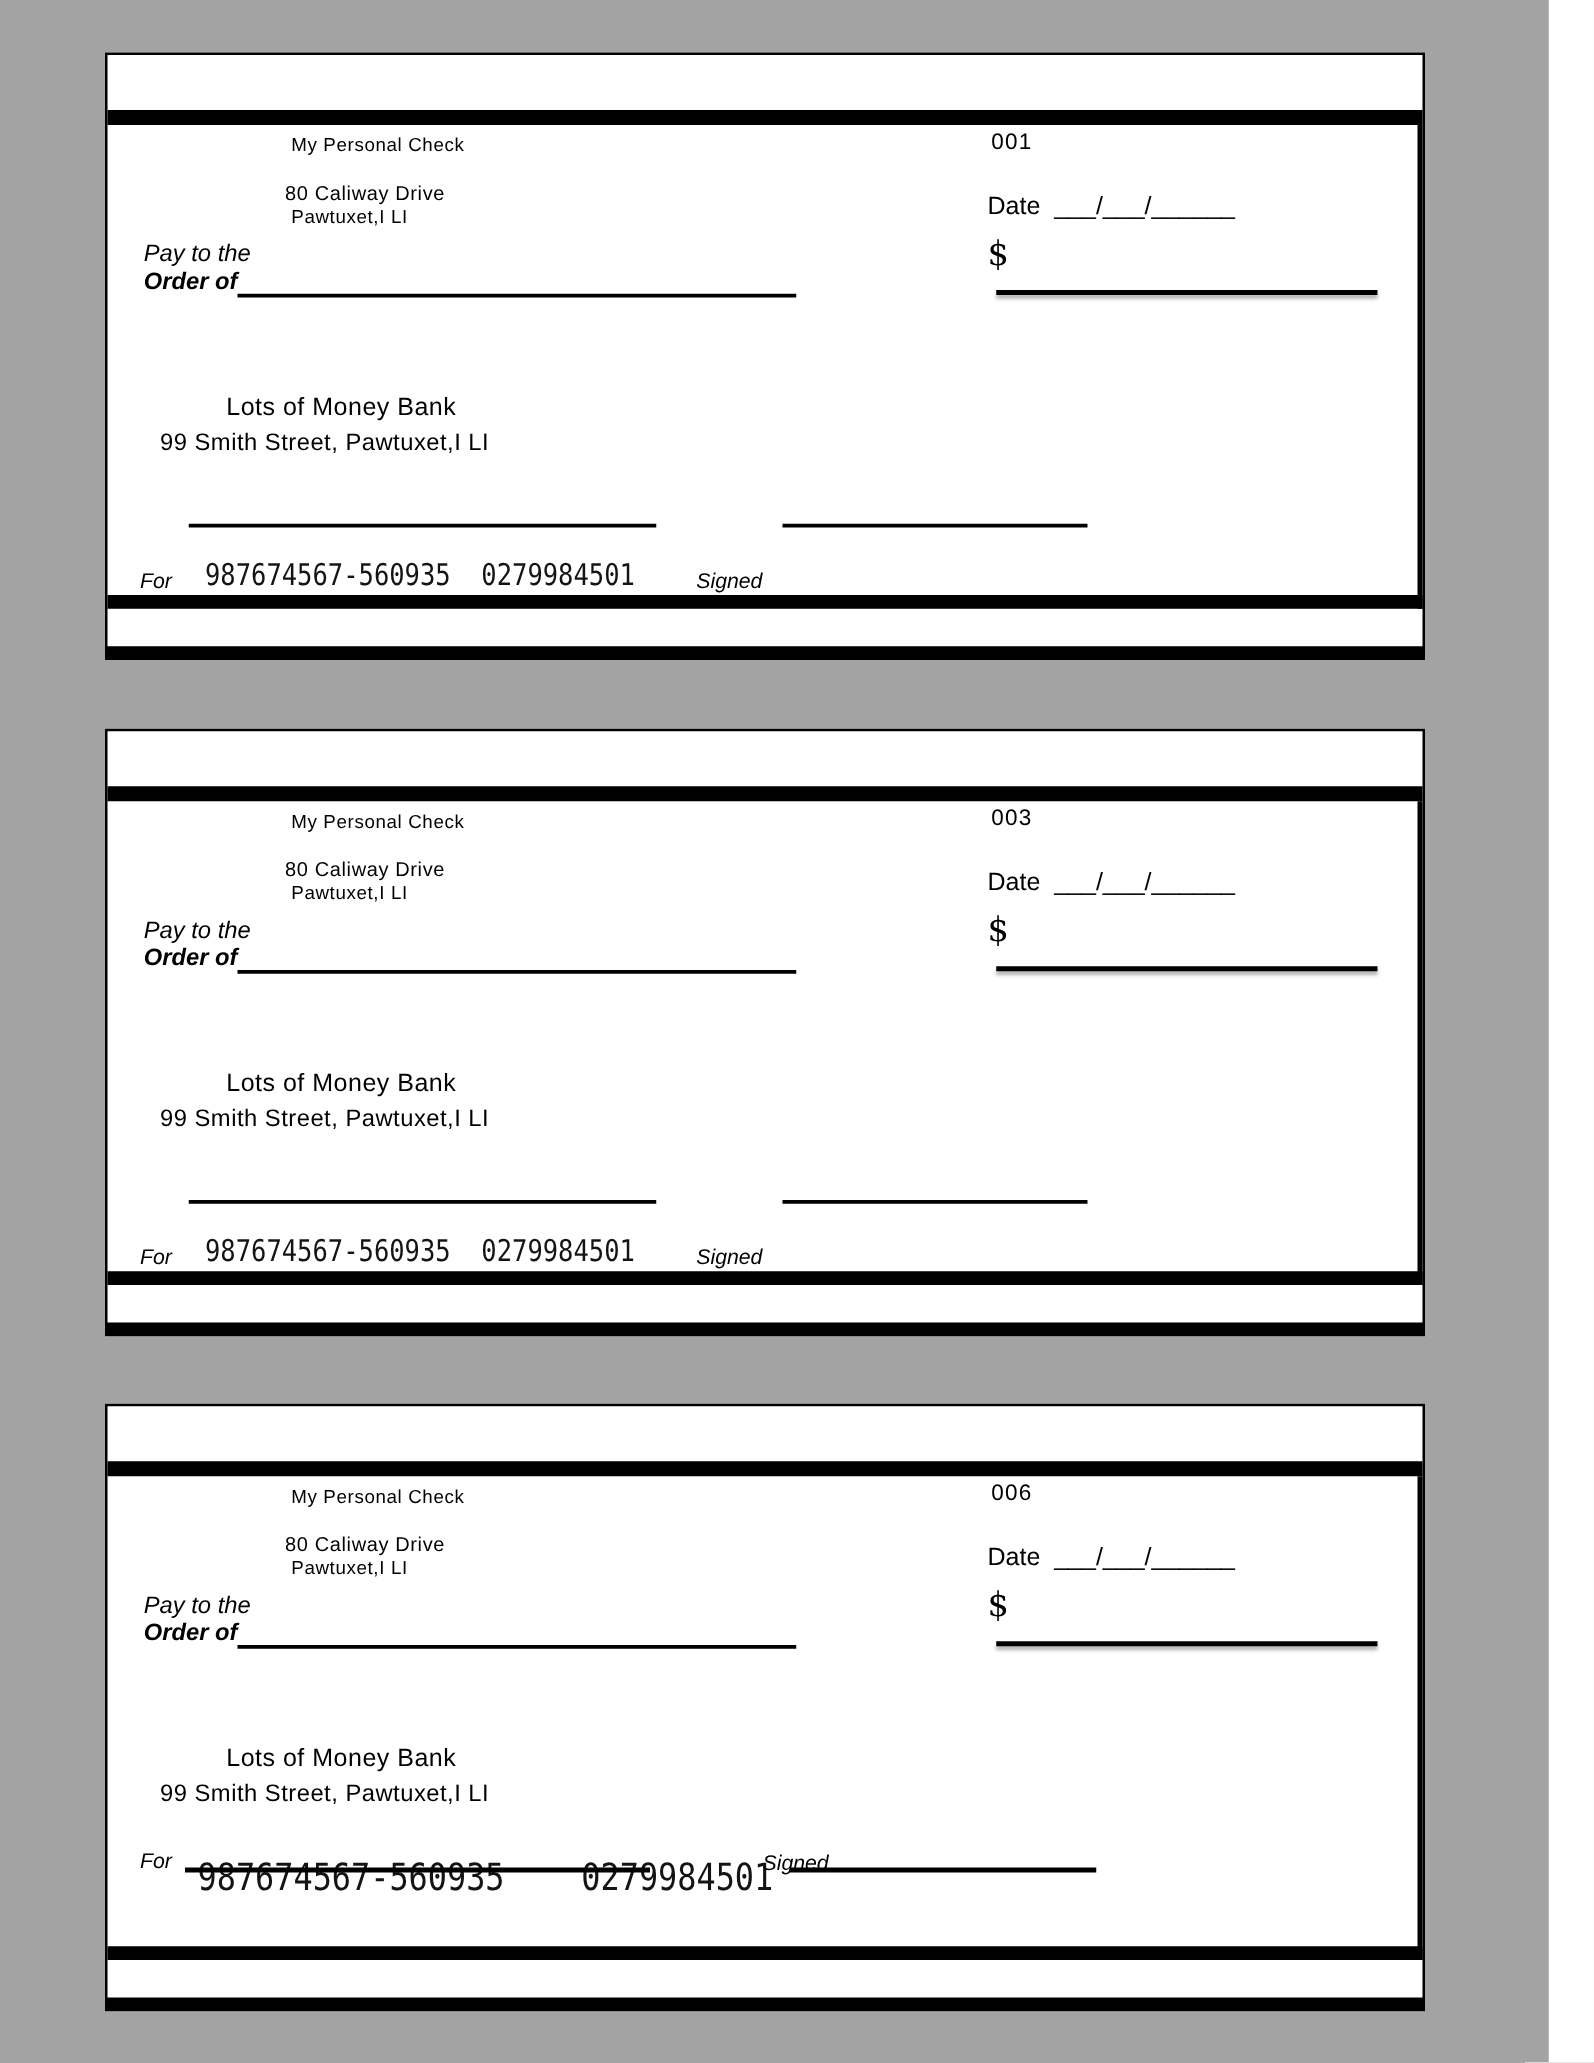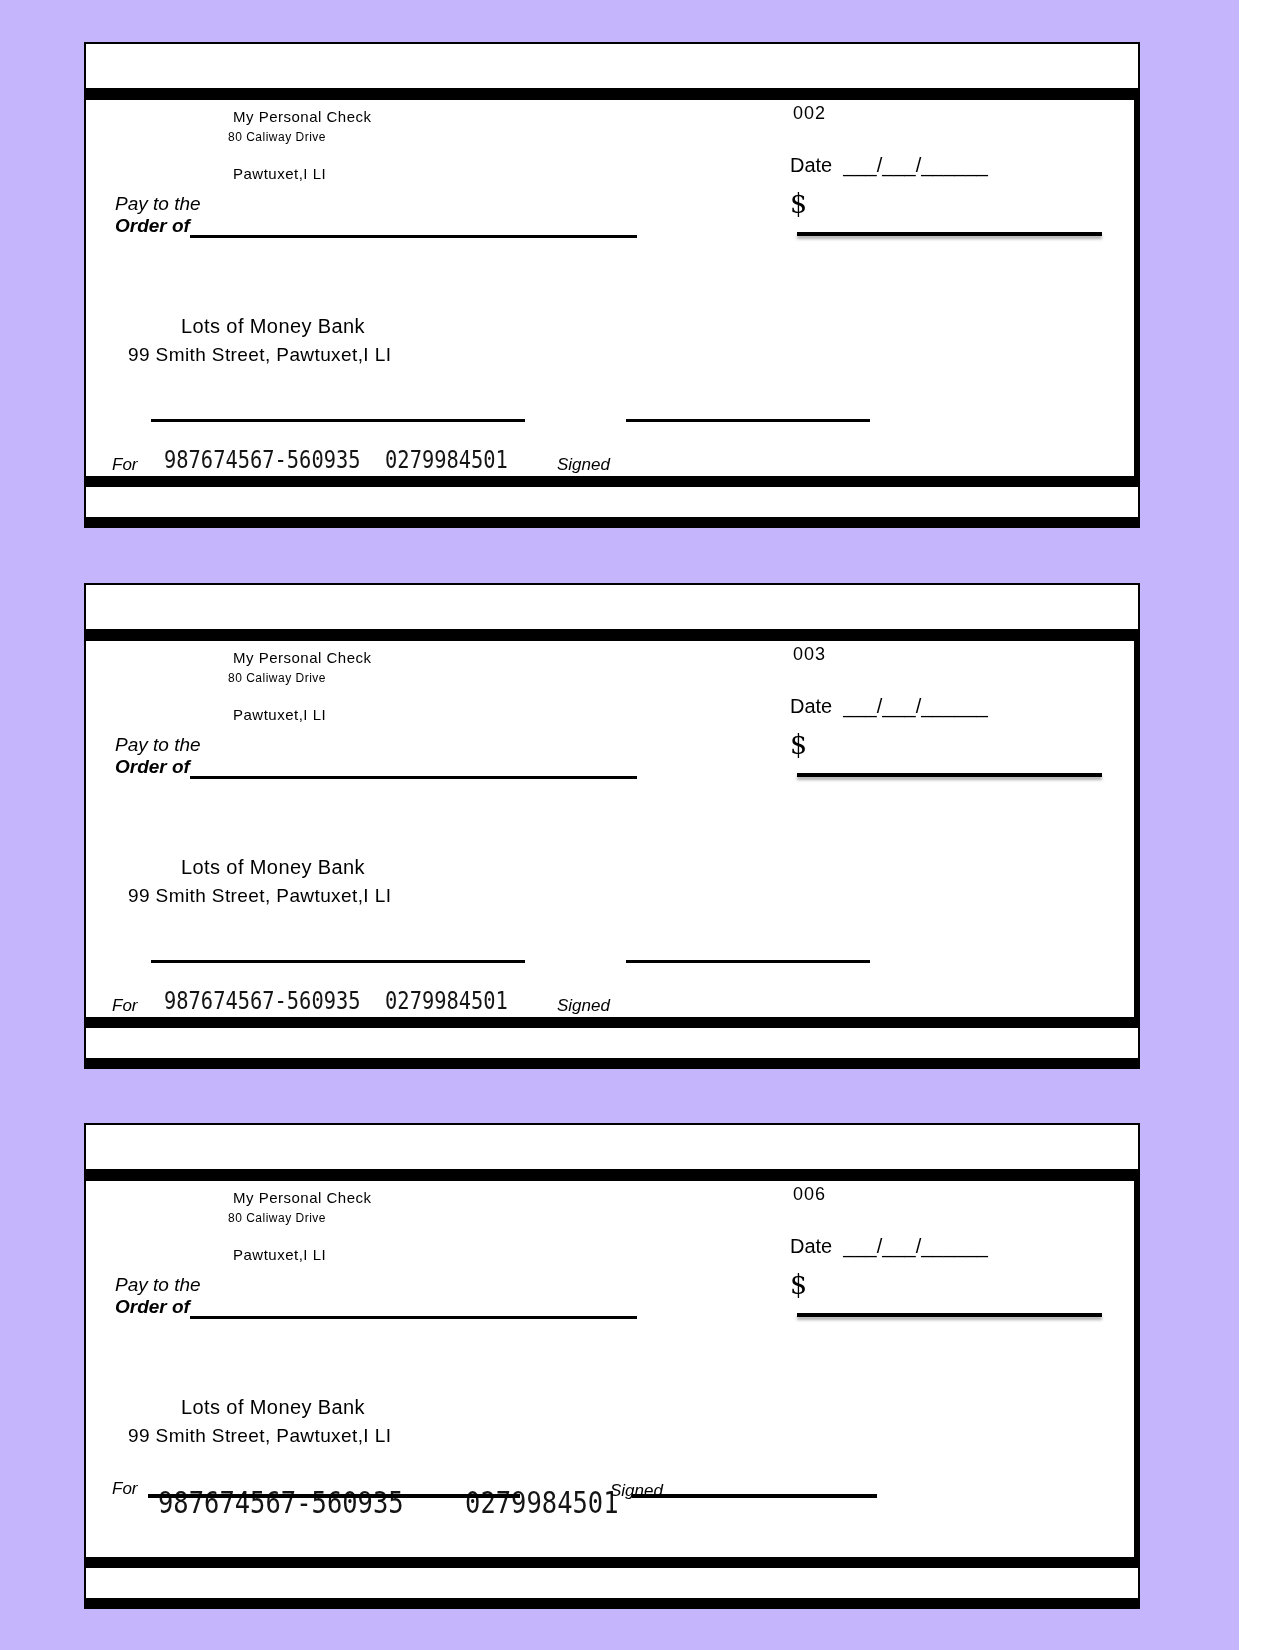--- a/index.html
+++ b/index.html
@@ -1,21 +1,21 @@
 <!DOCTYPE html>
 <html><head>
 <meta charset="utf-8">
 <style>
   * { margin: 0; padding: 0; box-sizing: border-box; }
   html, body { background: #ffffff; }
   .page {
     position: relative;
     width: 1239px;
     height: 1650px;
-    background: #c4b5fd;
+    background: #a3a3a3;
     font-family: "Liberation Sans", sans-serif;
     color: #000000;
     overflow: hidden;
   }
   .check {
     position: absolute;
     left: 84px;
     width: 1056px;
     height: 486px;
     border: 2px solid #000000;
@@ -33,21 +33,21 @@
   .body-right-border {
     position: absolute;
     right: 0;
     top: 56px;
     height: 387px;
     width: 4px;
     background: #000000;
   }
   .t { position: absolute; white-space: pre; }
   .payer-name   { top: 64px;  left: 147px; font-size: 15px; letter-spacing: 0.5px; }
-  .payer-addr1  { top: 86px;  left: 142px; font-size: 12px; letter-spacing: 0.5px; }
+  .payer-addr1  { top: 103px;  left: 142px; font-size: 16px; letter-spacing: 0.5px; }
   .payer-addr2  { top: 121px; left: 147px; font-size: 15px; letter-spacing: 0.5px; }
   .check-number { top: 59px;  left: 707px; font-size: 18px; letter-spacing: 1px; }
   .date-line    { top: 110px; left: 704px; font-size: 20px; }
   .pay-to-1     { top: 149px; left: 29px;  font-size: 19px; font-style: italic; }
   .pay-to-2     { top: 171px; left: 29px;  font-size: 19px; font-style: italic; font-weight: bold; }
   .dollar-sign  { top: 144px; left: 704px; font-size: 27px; font-family: "DejaVu Serif", serif; }
   .bank-name    { top: 271px; left: 56px;  font-size: 20px; letter-spacing: 0.4px; margin-left: 39px; }
   .bank-addr    { top: 300px; left: 42px;  font-size: 19px; letter-spacing: 0.4px; text-align: center; }
   .for-label    { top: 411px; left: 26px;  font-size: 17px; font-style: italic; }
   .signed-label { top: 411px; left: 471px; font-size: 17px; font-style: italic; }
@@ -89,21 +89,21 @@
 <body>
 
 <div class="page">
 
   <div class="check check-1">
     <div class="bar bar-top"></div>
     <div class="body-right-border"></div>
     <span class="t payer-name">My Personal Check</span>
     <span class="t payer-addr1">80 Caliway Drive</span>
     <span class="t payer-addr2">Pawtuxet,I LI</span>
-    <span class="t check-number">002</span>
+    <span class="t check-number">001</span>
     <span class="t date-line">Date  ___/___/______</span>
     <span class="t pay-to-1">Pay to the</span>
     <span class="t pay-to-2">Order of</span>
     <div class="rule payee-rule"></div>
     <span class="t dollar-sign">$</span>
     <div class="rule amount-rule"></div>
     <span class="t bank-name">Lots of Money Bank</span>
     <span class="t bank-addr">99 Smith Street, Pawtuxet,I LI</span>
     <div class="rule memo-rule"></div>
     <div class="rule sig-rule"></div>

